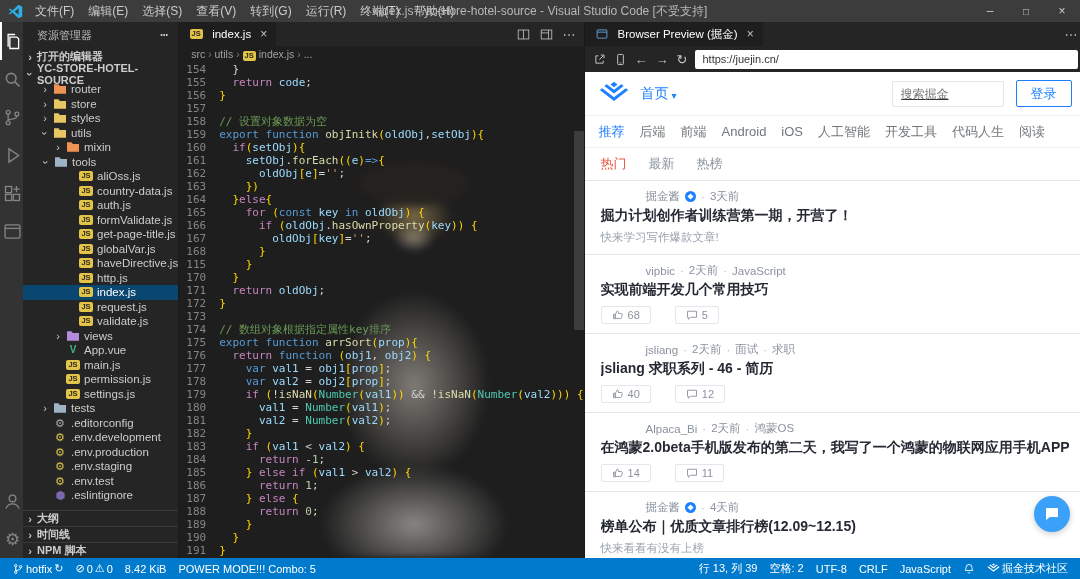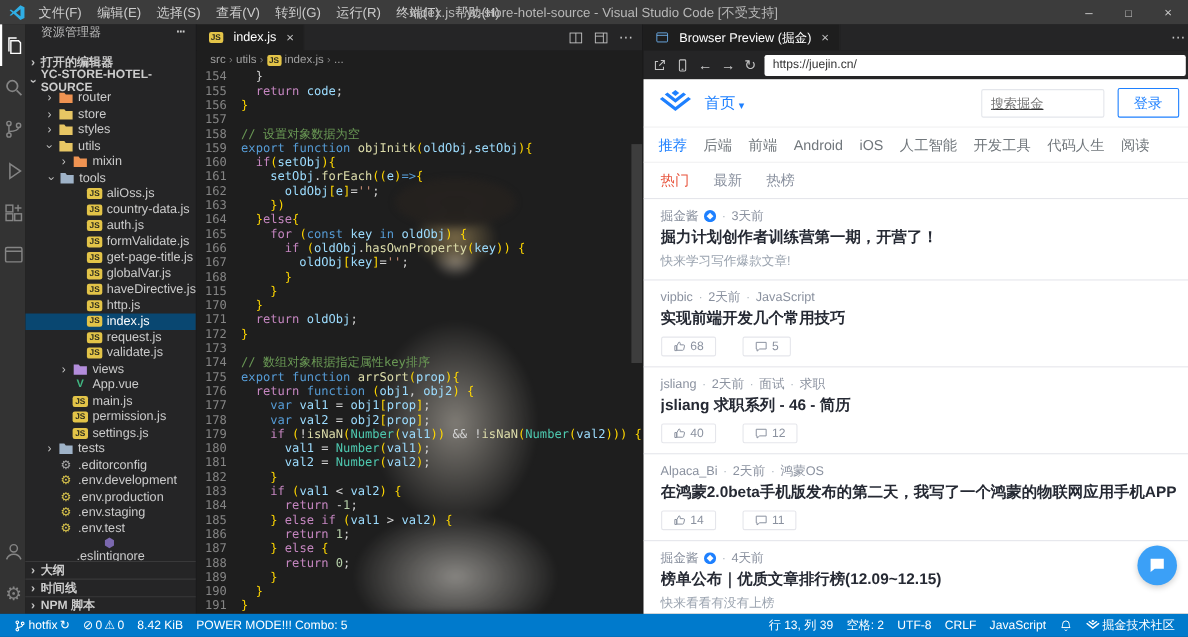--- a/index.html
+++ b/index.html
@@ -22,21 +22,21 @@
   .main { flex:1; min-height:0; display:flex; }
 
   
   .activitybar { width:38px; background:#333333; display:flex; flex-direction:column; align-items:stretch; }
   .ab-icon { height:38px; display:flex; align-items:center; justify-content:center; color:#858585; border-left:2px solid transparent; }
   .ab-icon.active { color:#ffffff; border-left:2px solid #ffffff; }
   .ab-spacer { flex:1; }
 
   
   .sidebar { width:210px; background:#252526; color:#cccccc; display:flex; flex-direction:column; font-size:12px; border-right:1px solid #1b1b1c; }
-  .sidebar-header { height:26px; padding:0 10px 0 14px; display:flex; font-size:11px; color:#bbbbbb; flex-shrink:0;font-family:Liberation Mono, monospace; }
+  .sidebar-header { height:26px; padding:0 10px 0 14px; display:flex; align-items:center; font-size:11px; color:#bbbbbb; flex-shrink:0;font-family:Liberation Mono, monospace; }
   .sidebar-header .sp { flex:1; }
   .sidebar-header .more { color:#cccccc; font-size:13px; }
   .section-row { height:17px; display:flex; align-items:center; font-size:11px; font-weight:bold; color:#cccccc; flex-shrink:0; }
   .section-row.bordered { border-top:1px solid rgba(204,204,204,.12); height:16px; }
   .chev { width:14px; text-align:center; font-size:11px; display:inline-block; color:#c5c5c5; flex-shrink:0; }
   .chev.open { transform:rotate(90deg); }
   .tree { flex:1; overflow:hidden; }
   .tree-row { height:14.5px; line-height:14.5px; display:flex; align-items:center; white-space:nowrap; font-size:11.5px; color:#cccccc; }
   .tree-row.selected { background:#094771; color:#ffffff; }
   .t-ico { width:16px; display:inline-flex; justify-content:center; align-items:center; margin-right:3px; flex-shrink:0; }
@@ -89,21 +89,21 @@
     padding:0 8px; color:#333; font-family:"Liberation Sans",sans-serif;text-decoration:underline; }
   .pg-login { height:27px; padding:0 14px; background:#ffffff; border:1px solid #1e80ff; color:#1e80ff;
     border-radius:2px; font-size:13px; font-family:"Liberation Sans",sans-serif; }
   .pg-nav { height:32px; display:flex; align-items:center; gap:15px; padding:0 14px;
     font-size:13px; color:#71777c; border-bottom:1px solid #f1f1f2; white-space:nowrap; overflow:hidden; }
   .pg-nav .active { color:#1e80ff; }
   .pg-tabs { height:33px; display:flex; align-items:center; gap:22px; padding:0 16px;
     font-size:13px; color:#8a919f; border-bottom:1px solid #e5e6eb; }
   .pg-tabs .active { color:#e8553e; }
   .article { padding:8px 16px 9px; border-bottom:1px solid #e5e6eb; }
-  .a-meta { display:flex; align-items:center; gap:5px; font-size:11.5px; color:#8a919f; height:15px; }
+  .a-meta { display:flex; align-items:center; gap:5px; font-size:11.5px; color:#8a919f; height:15px;margin-left:45px; }
   .a-dot { color:#b2bac2; }
   .a-badge { display:inline-flex; }
   .a-title { font-size:14px; font-weight:bold; color:#252933; margin-top:3px; white-space:nowrap;
     overflow:hidden; text-overflow:ellipsis; }
   .a-desc { font-size:11.5px; color:#9aa3af; margin-top:5px; }
   .a-pills { display:flex; gap:24px; margin-top:7px; }
   .pill { display:inline-flex; align-items:center; gap:4px; border:1px solid #e5e6eb; border-radius:2px;
     padding:2px 10px; font-size:11px; color:#8a919f; }
   .float-chat { position:absolute; right:16px; bottom:26px; width:36px; height:36px; border-radius:50%;
     background:#3ba0f7; display:flex; align-items:center; justify-content:center; box-shadow:0 2px 6px rgba(0,0,0,.2); }
@@ -434,21 +434,21 @@
             </span>
             <span>.env.staging</span>
           </div>
           <div class="tree-row" style="padding-left: 15px;">
             <span class="chev"></span>
             <span class="t-ico">
               <i class="gearb" style="color:#d8c34c">⚙</i>
             </span>
             <span>.env.test</span>
           </div>
-          <div class="tree-row" style=" flex-direction: column;">
+          <div class="tree-row" style="padding-left: 15px;">
             <span class="chev"></span>
             <span class="t-ico">
               <svg xmlns="http://www.w3.org/2000/svg" viewBox="0 0 16 16" width="11" height="11">
                 <path d="M8 1l6 3.5v7L8 15l-6-3.5v-7z" fill="#7b68ae"></path>
               </svg>
             </span>
             <span>.eslintignore</span>
           </div>
         </div>
       <div class="section-row bordered">

